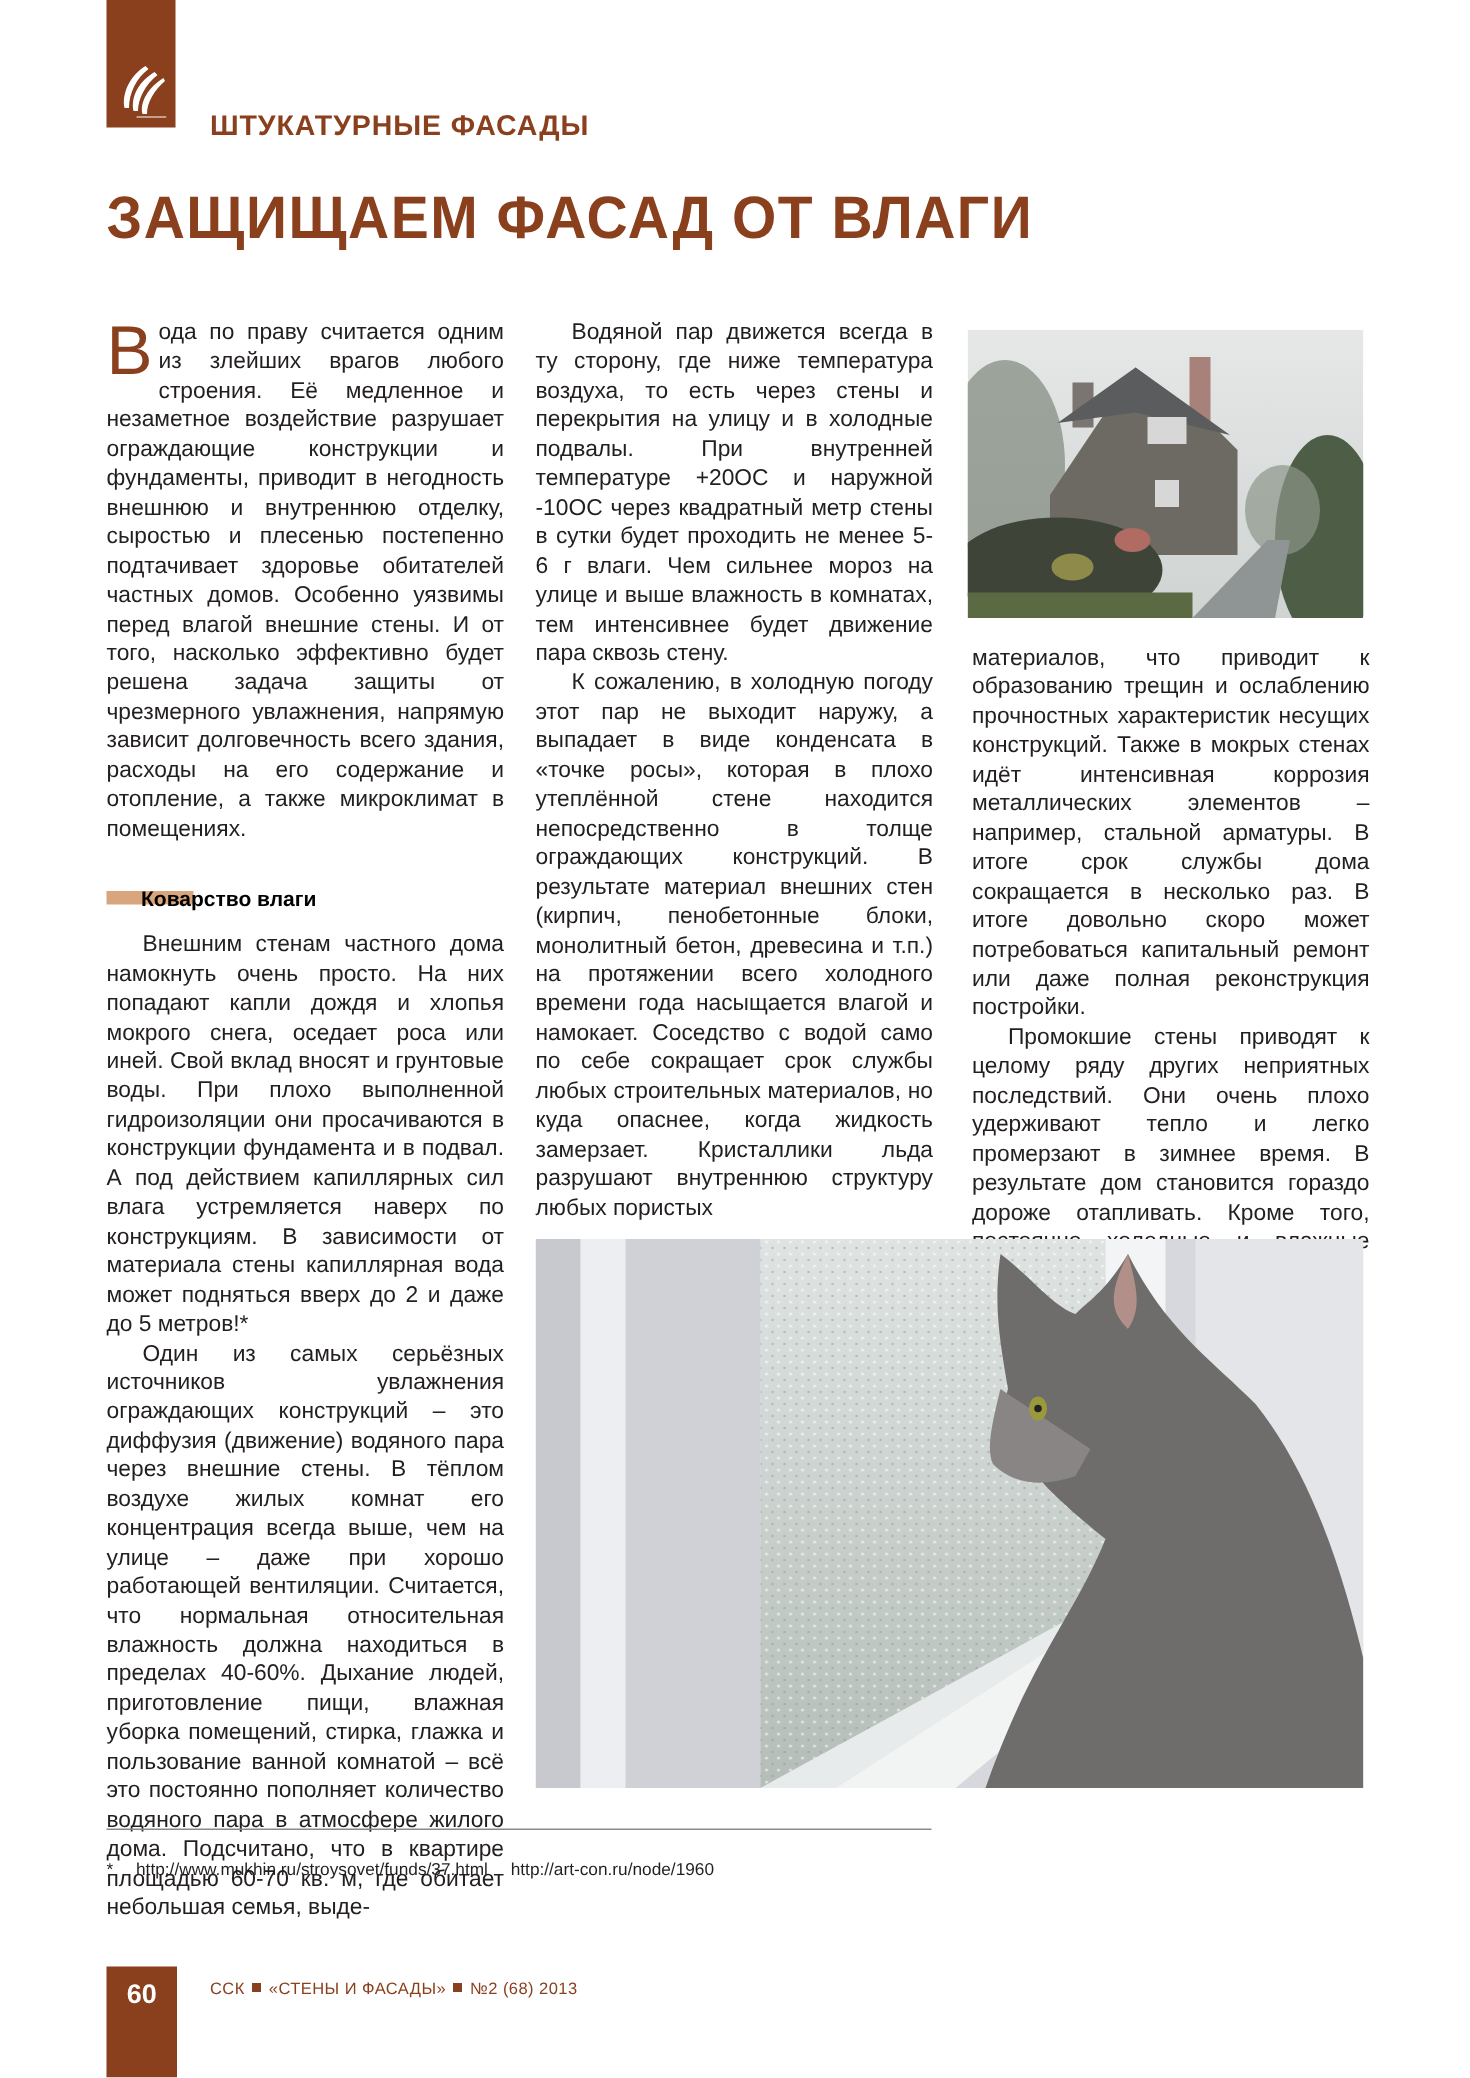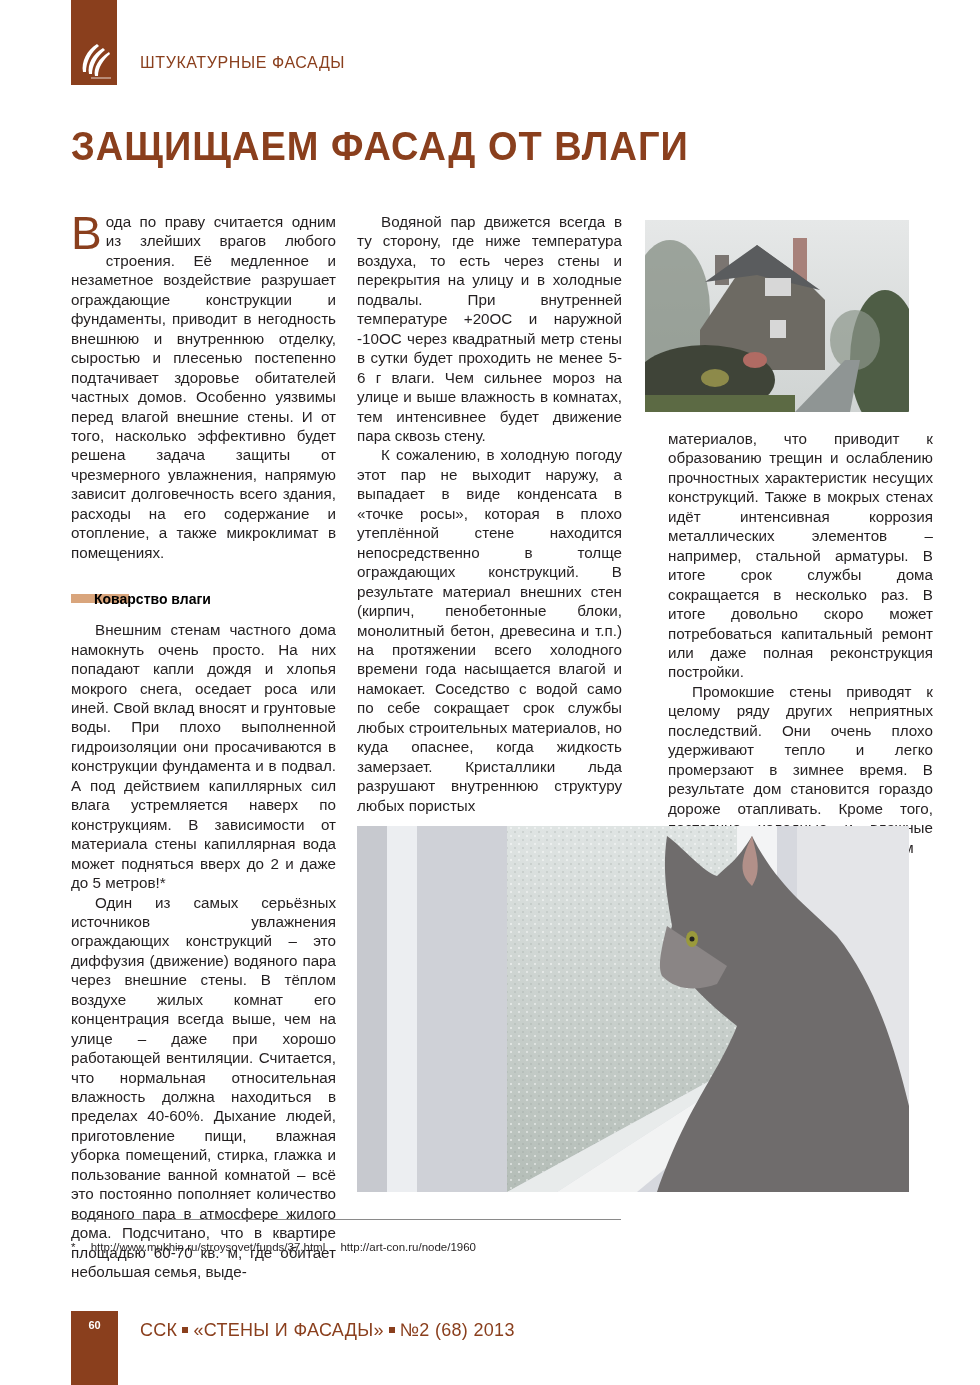--- a/index.html
+++ b/index.html
@@ -2,48 +2,48 @@
 <html><head>
 <meta charset="utf-8">
 <style>
   * { box-sizing: border-box; margin: 0; padding: 0; }
   html, body { width: 980px; height: 1385px; background: #ffffff; overflow: hidden; }
   body { position: relative; font-family: "Liberation Sans", sans-serif; color: #231f20; }
 
   .logo-block { position: absolute; left: 71px; top: 0; width: 46px; height: 85px; background: #8a3f1d; }
   .logo-block svg { position: absolute; left: 6px; top: 38px; }
 
-  .section-label { position: absolute; left: 140px; top: 54px; font-size: 16px; font-weight: normal; letter-spacing: 0.6px; color: #8a3f1d; }
+  .section-label { position: absolute; left: 140px; top: 74px; font-size: 19px; font-weight: bold; letter-spacing: 0.6px; color: #8a3f1d; }
 
   .title { position: absolute; left: 71px; top: 125px; font-size: 38px; font-weight: bold; letter-spacing: 1px; color: #8a3f1d; font-family: "Liberation Sans", sans-serif; transform: scaleY(1.05); }
 
   .col { position: absolute; font-size: 15.2px; line-height: 19.45px; text-align: justify; color: #231f20; }
   .col p { margin: 0; }
   .col .indent { text-indent: 24px; }
   .col1 { left: 71px; top: 212px; width: 265px; }
   .col2 { left: 357px; top: 212px; width: 265px; }
-  .col3 { left: 668px; top: 429px; width: 265px; }
+  .col3 { left: 648px; top: 429px; width: 265px; }
 
   .dropcap { float: left; font-size: 46px; line-height: 38px; color: #8a3f1d; margin: 2px 4px 0 0; font-family: "Liberation Sans", sans-serif; }
 
   .subhead { position: relative; margin: 28px 0 10px 0; height: 20px; }
   .subhead .bar { position: absolute; left: 0; top: 4px; width: 58px; height: 9px; background: #d9a57c; }
   .subhead .text { position: absolute; left: 23px; top: 0; font-size: 14px; font-weight: bold; color: #000; }
 
   .photo { position: absolute; overflow: hidden; }
   .photo-house { left: 645px; top: 220px; width: 264px; height: 192px; }
   .photo-cat { left: 357px; top: 826px; width: 552px; height: 366px; }
 
   .footnote-rule { position: absolute; left: 71px; top: 1219px; width: 550px; height: 1px; background: #8a8a8a; }
   .footnote { position: absolute; left: 71px; top: 1241px; font-size: 11.5px; color: #231f20; }
   .footnote span { margin-right: 12px; }
 
   .folio-block { position: absolute; left: 71px; top: 1311px; width: 47px; height: 74px; background: #8a3f1d; }
-  .folio-num { position: absolute; left: 0; top: 8px; width: 47px; text-align: center; font-size: 11px; font-weight: bold; color: #ffffff; }
-  .folio-text { position: absolute; left: 140px; top: 1320px; font-size: 18px; color: #8a3f1d; letter-spacing: 0.3px; }
+  .folio-num { position: absolute; left: 0; top: 8px; width: 47px; text-align: center; font-size: 18px; font-weight: bold; color: #ffffff; }
+  .folio-text { position: absolute; left: 140px; top: 1320px; font-size: 11px; color: #8a3f1d; letter-spacing: 0.3px; }
   .folio-text .sq { display: inline-block; width: 6px; height: 6px; background: #8a3f1d; margin: 0 5px 2px 5px; vertical-align: middle; }
 </style>
 </head>
 <body>
 
 <div class="logo-block">
   <svg width="34" height="42" viewBox="0 0 34 42">
     <path d="M6 34 C4 24 10 12 20 6 L22 8 C14 14 9 24 9 34 Z" fill="#ffffff"></path>
     <path d="M12 36 C10 26 16 16 26 10 L28 12 C20 18 15 28 15 36 Z" fill="#ffffff"></path>
     <path d="M18 38 C16 30 22 20 32 14 L33 16 C26 22 21 30 21 38 Z" fill="#ffffff"></path>

